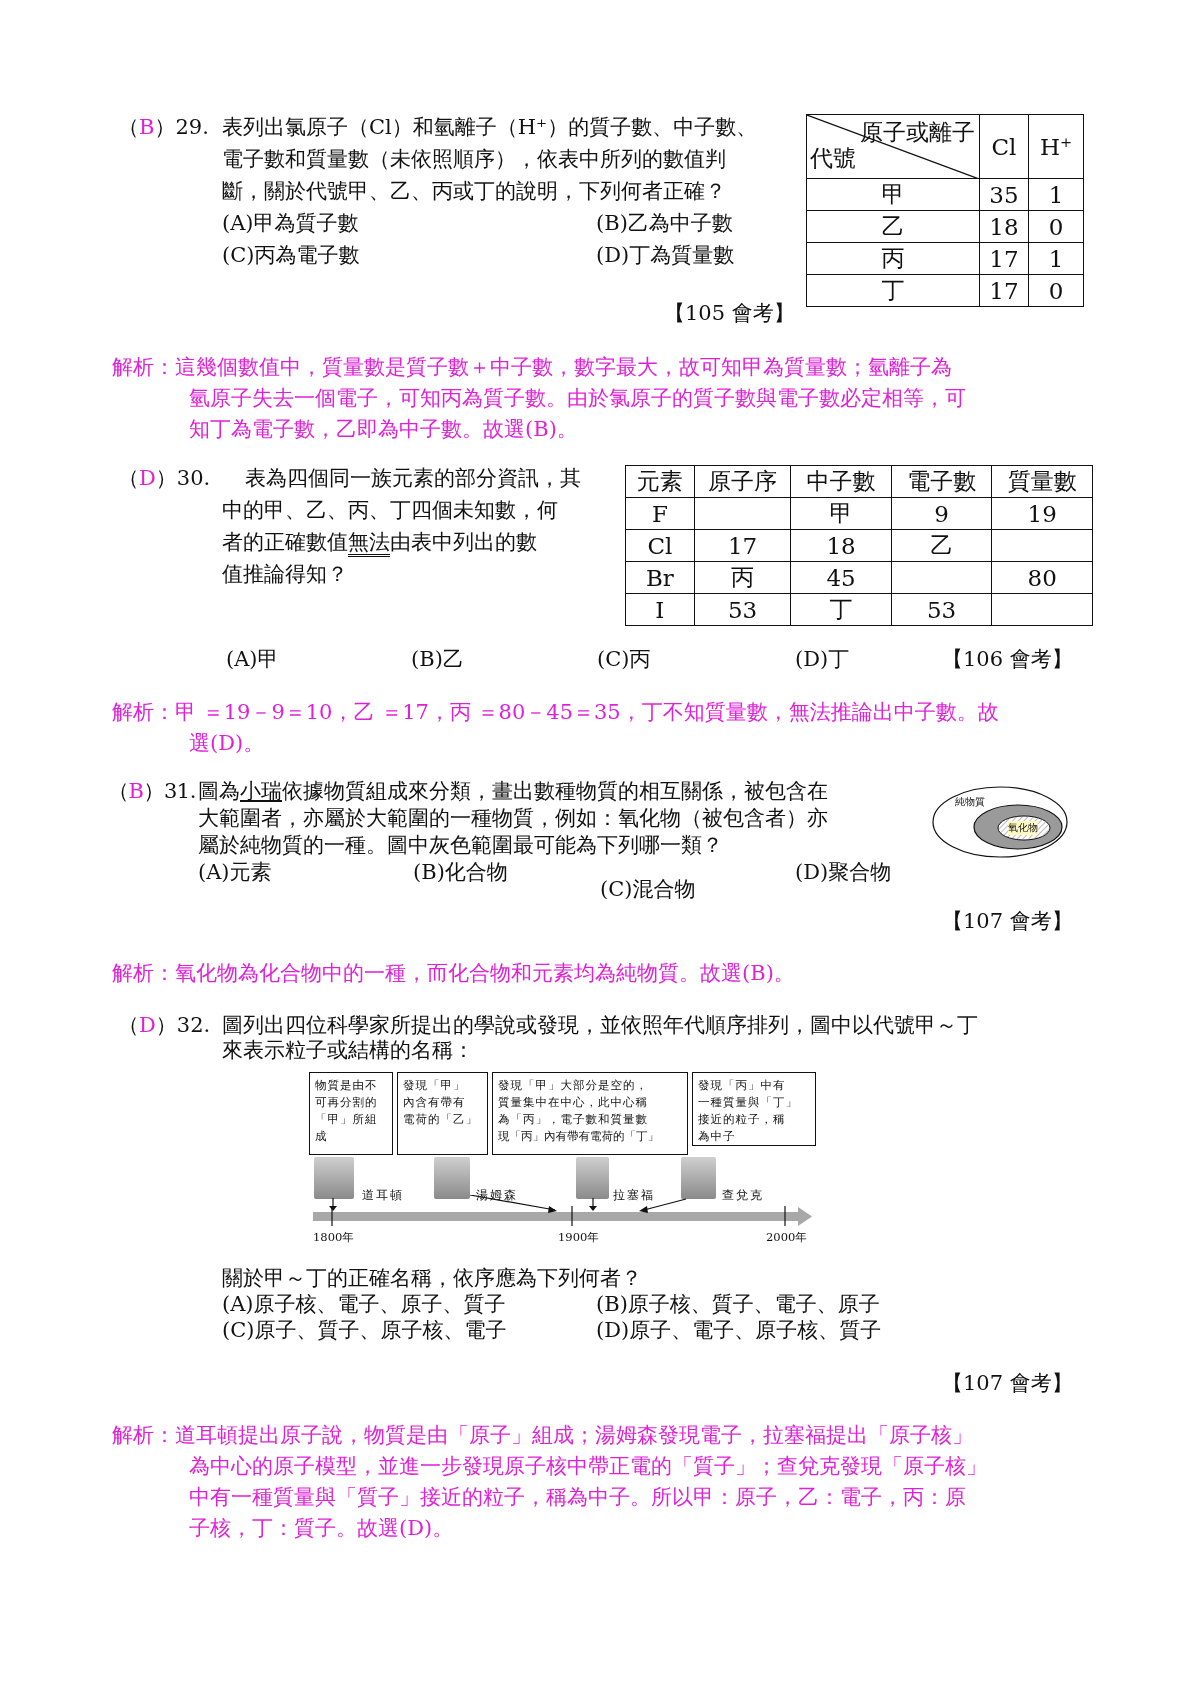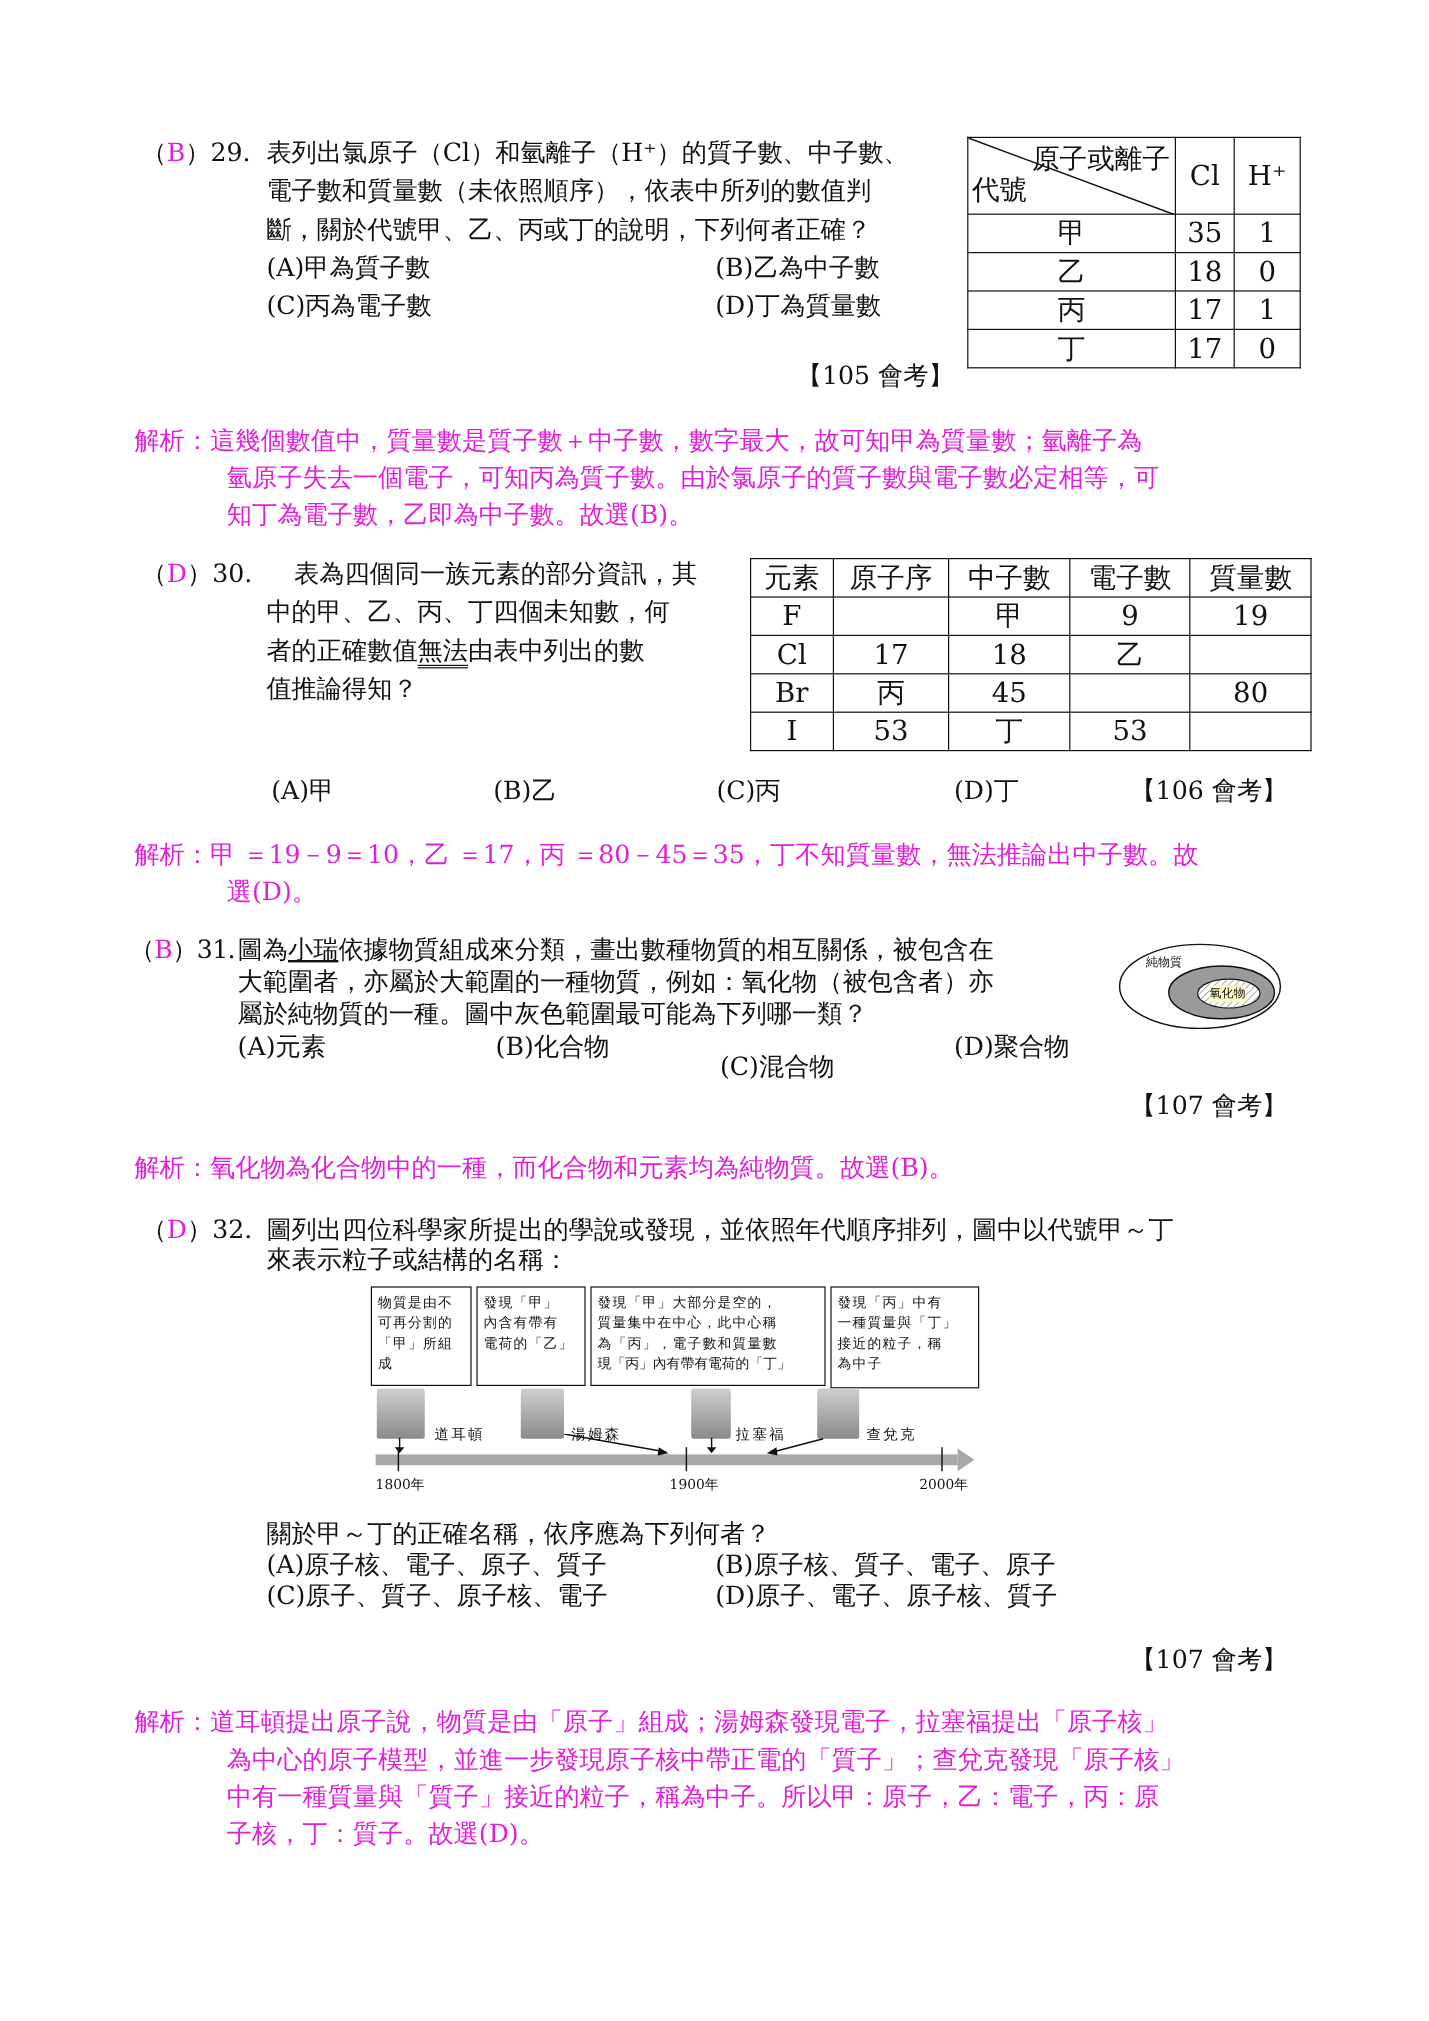--- a/index.html
+++ b/index.html
@@ -178,21 +178,21 @@
       <div>發現「甲」</div>
         <div>內含有帶有</div>
         <div>電荷的「乙」</div>
     </div>
     <div class="box" style="left:492px;top:1072px;width:196px;height:83px;">
       <div>發現「甲」大部分是空的，</div>
         <div>質量集中在中心，此中心稱</div>
         <div>為「丙」，電子數和質量數</div>
         <div style="letter-spacing:0;">現「丙」內有帶有電荷的「丁」</div>
     </div>
-    <div class="box" style="left:692px;top:1072px;width:124px;height:85px;">
+    <div class="box" style="left:692px;top:1072px;width:124px;height:74px;">
       <div>發現「丙」中有</div>
         <div>一種質量與「丁」</div>
         <div>接近的粒子，稱</div>
         <div>為中子</div>
     </div>
 
     <div class="photo" style="left:314px;top:1157px;width:40px;height:42px;"></div>
     <div class="photo" style="left:434px;top:1157px;width:36px;height:42px;"></div>
     <div class="photo" style="left:576px;top:1157px;width:33px;height:42px;"></div>
     <div class="photo" style="left:681px;top:1157px;width:35px;height:42px;"></div>

